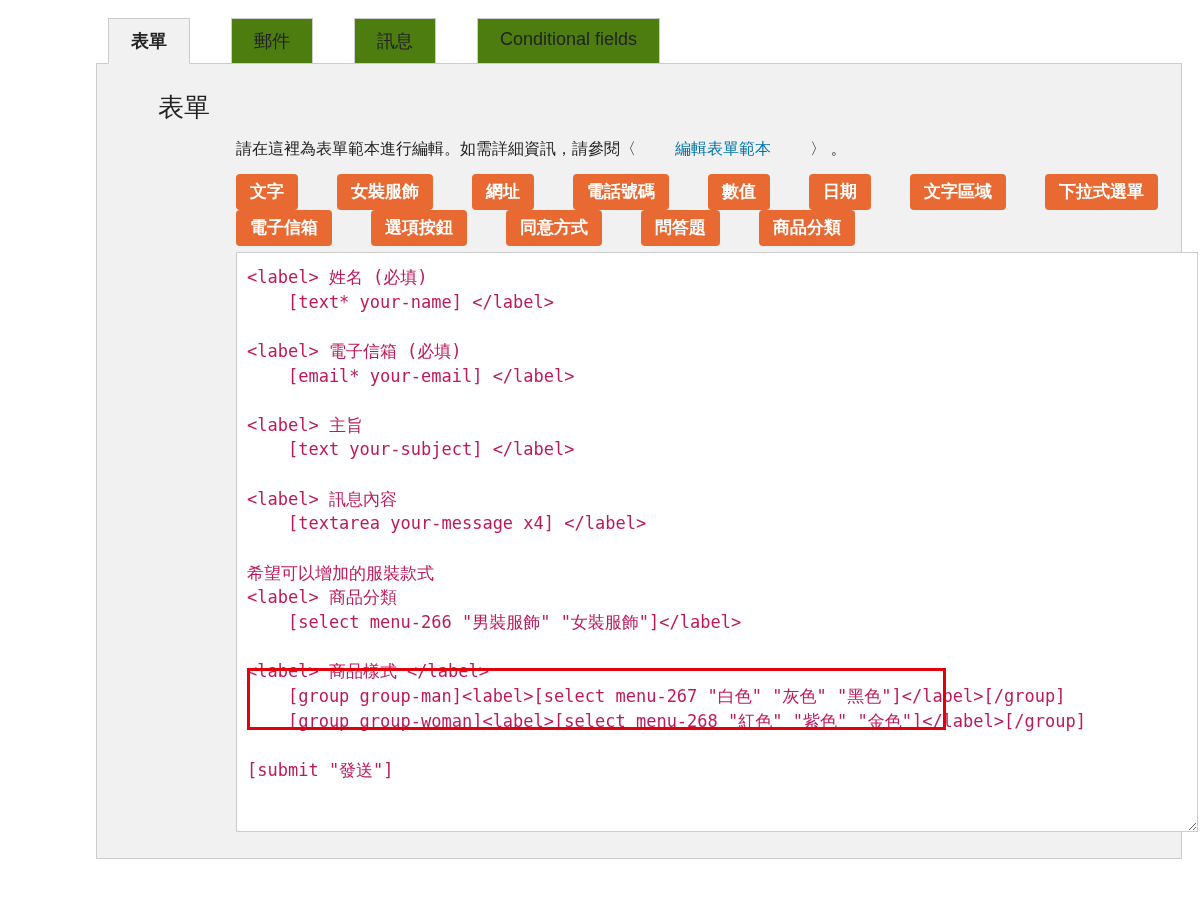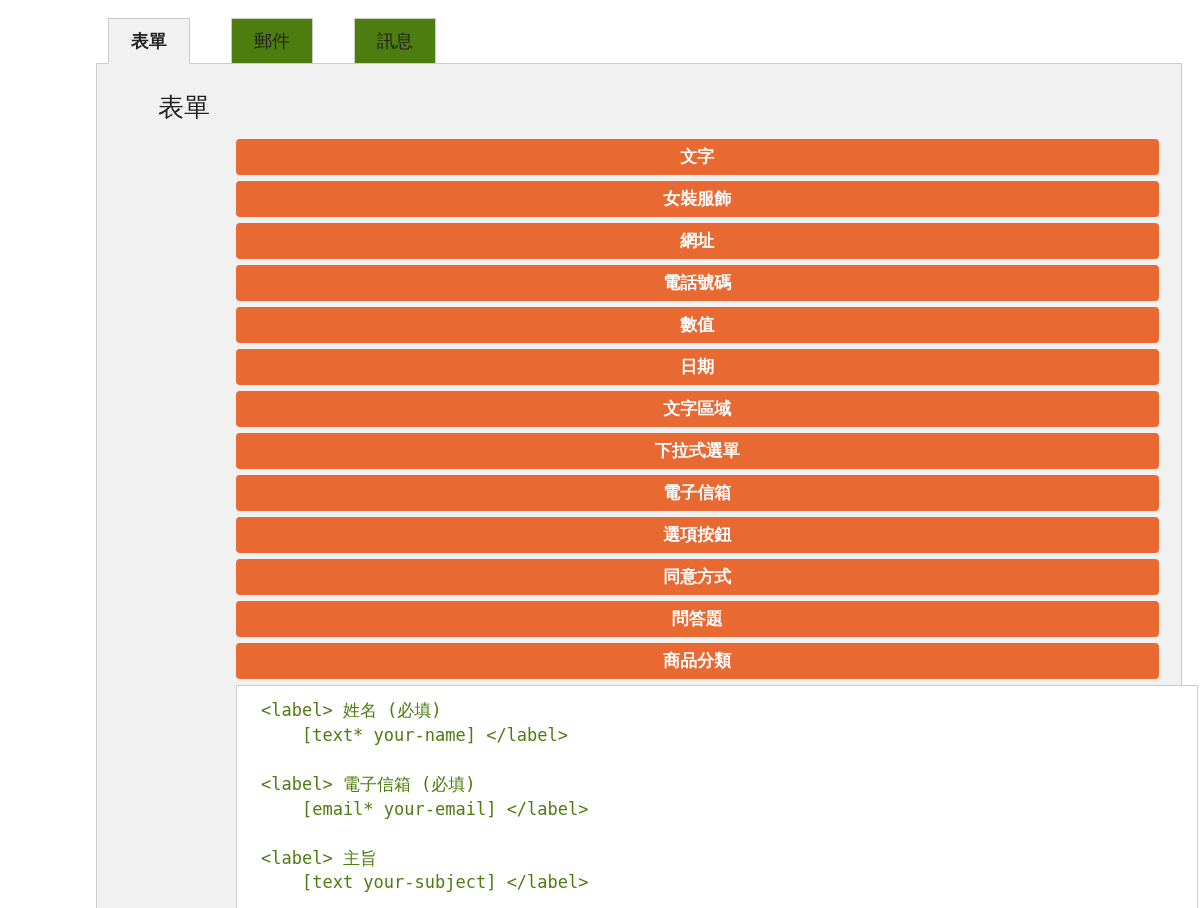--- a/index.html
+++ b/index.html
@@ -52,45 +52,43 @@
     color: #222;
     margin-bottom: 14px;
   }
   .helper .link {
     color: #0073aa;
     cursor: pointer;
   }
   .tag-row {
     display: flex;
     flex-wrap: wrap;
-    gap: 6px;
     margin-bottom: 6px;
-    flex-direction: column;
   }
   .tag-btn {
     background: #e96933;
     color: #fff;
     border: none;
     border-radius: 4px;
     padding: 6px 14px 7px 14px;
     font-size: 17px;
     font-weight: 600;
     cursor: pointer;
     white-space: nowrap;
   }
   .code-area {
     width: 100%;
     min-height: 580px;
     border: 1px solid #ccc;
     background: #fff;
-    padding: 12px 24px;
+    padding: 12px 10px;
     font-family: ui-monospace, SFMono-Regular, "SF Mono", Menlo, Consolas, monospace;
     font-size: 17px;
     line-height: 1.45;
-    color: #4d7c0f;
+    color: #be185d;
     resize: both;
     overflow: auto;
     white-space: pre;
     position: relative;
   }
   .code-wrapper {
     position: relative;
   }
   .highlight-box {
     position: absolute;
@@ -102,25 +100,29 @@
     height: 62px;
   }
 </style>
 </head>
 <body>
 
 <div class="tabs">
   <div class="tab active">表單</div>
   <div class="tab">郵件</div>
   <div class="tab">訊息</div>
+  <div class="tab">Conditional fields</div>
 </div>
 
 <div class="panel">
   <div class="tab-content">
     <h2 class="section-title">表單</h2>
+    <div class="helper">
+      <span>請在這裡為表單範本進行編輯。如需詳細資訊，請參閱〈</span><span class="link">編輯表單範本</span><span>〉 。</span>
+    </div>
 
     <div class="tag-row">
       <button class="tag-btn">文字</button>
       <button class="tag-btn">女裝服飾</button>
       <button class="tag-btn">網址</button>
       <button class="tag-btn">電話號碼</button>
       <button class="tag-btn">數值</button>
       <button class="tag-btn">日期</button>
       <button class="tag-btn">文字區域</button>
       <button class="tag-btn">下拉式選單</button>

